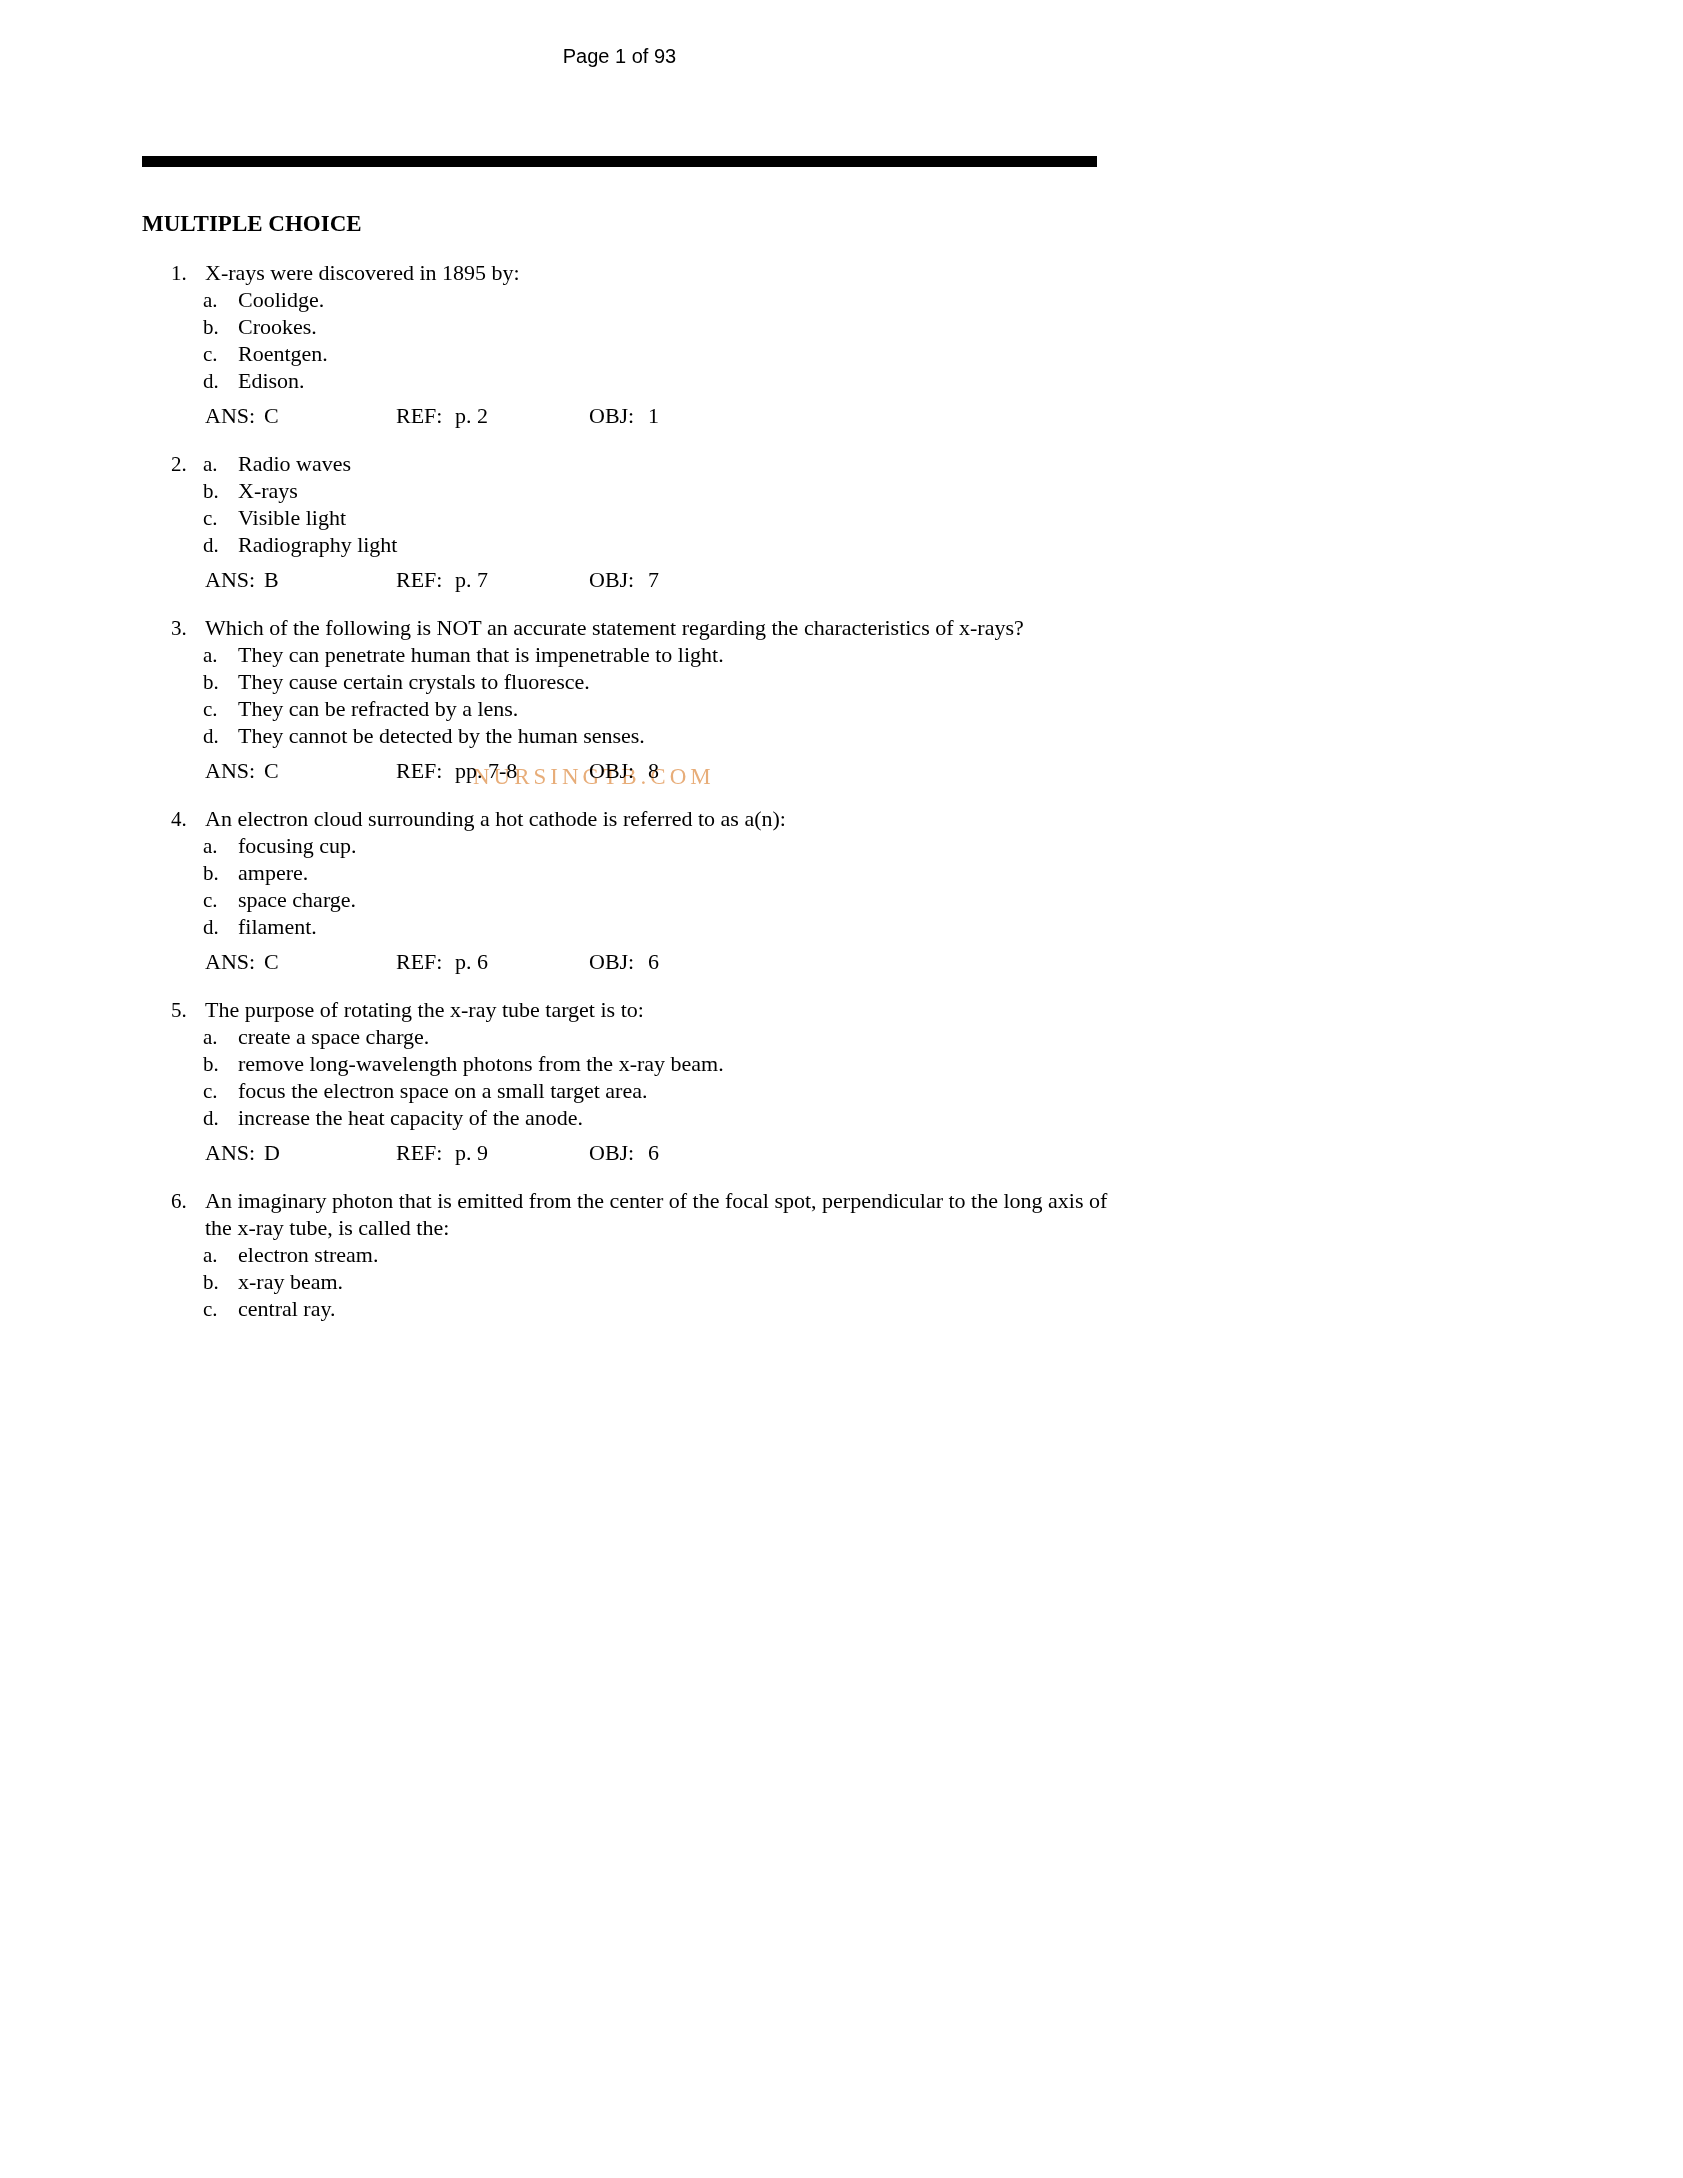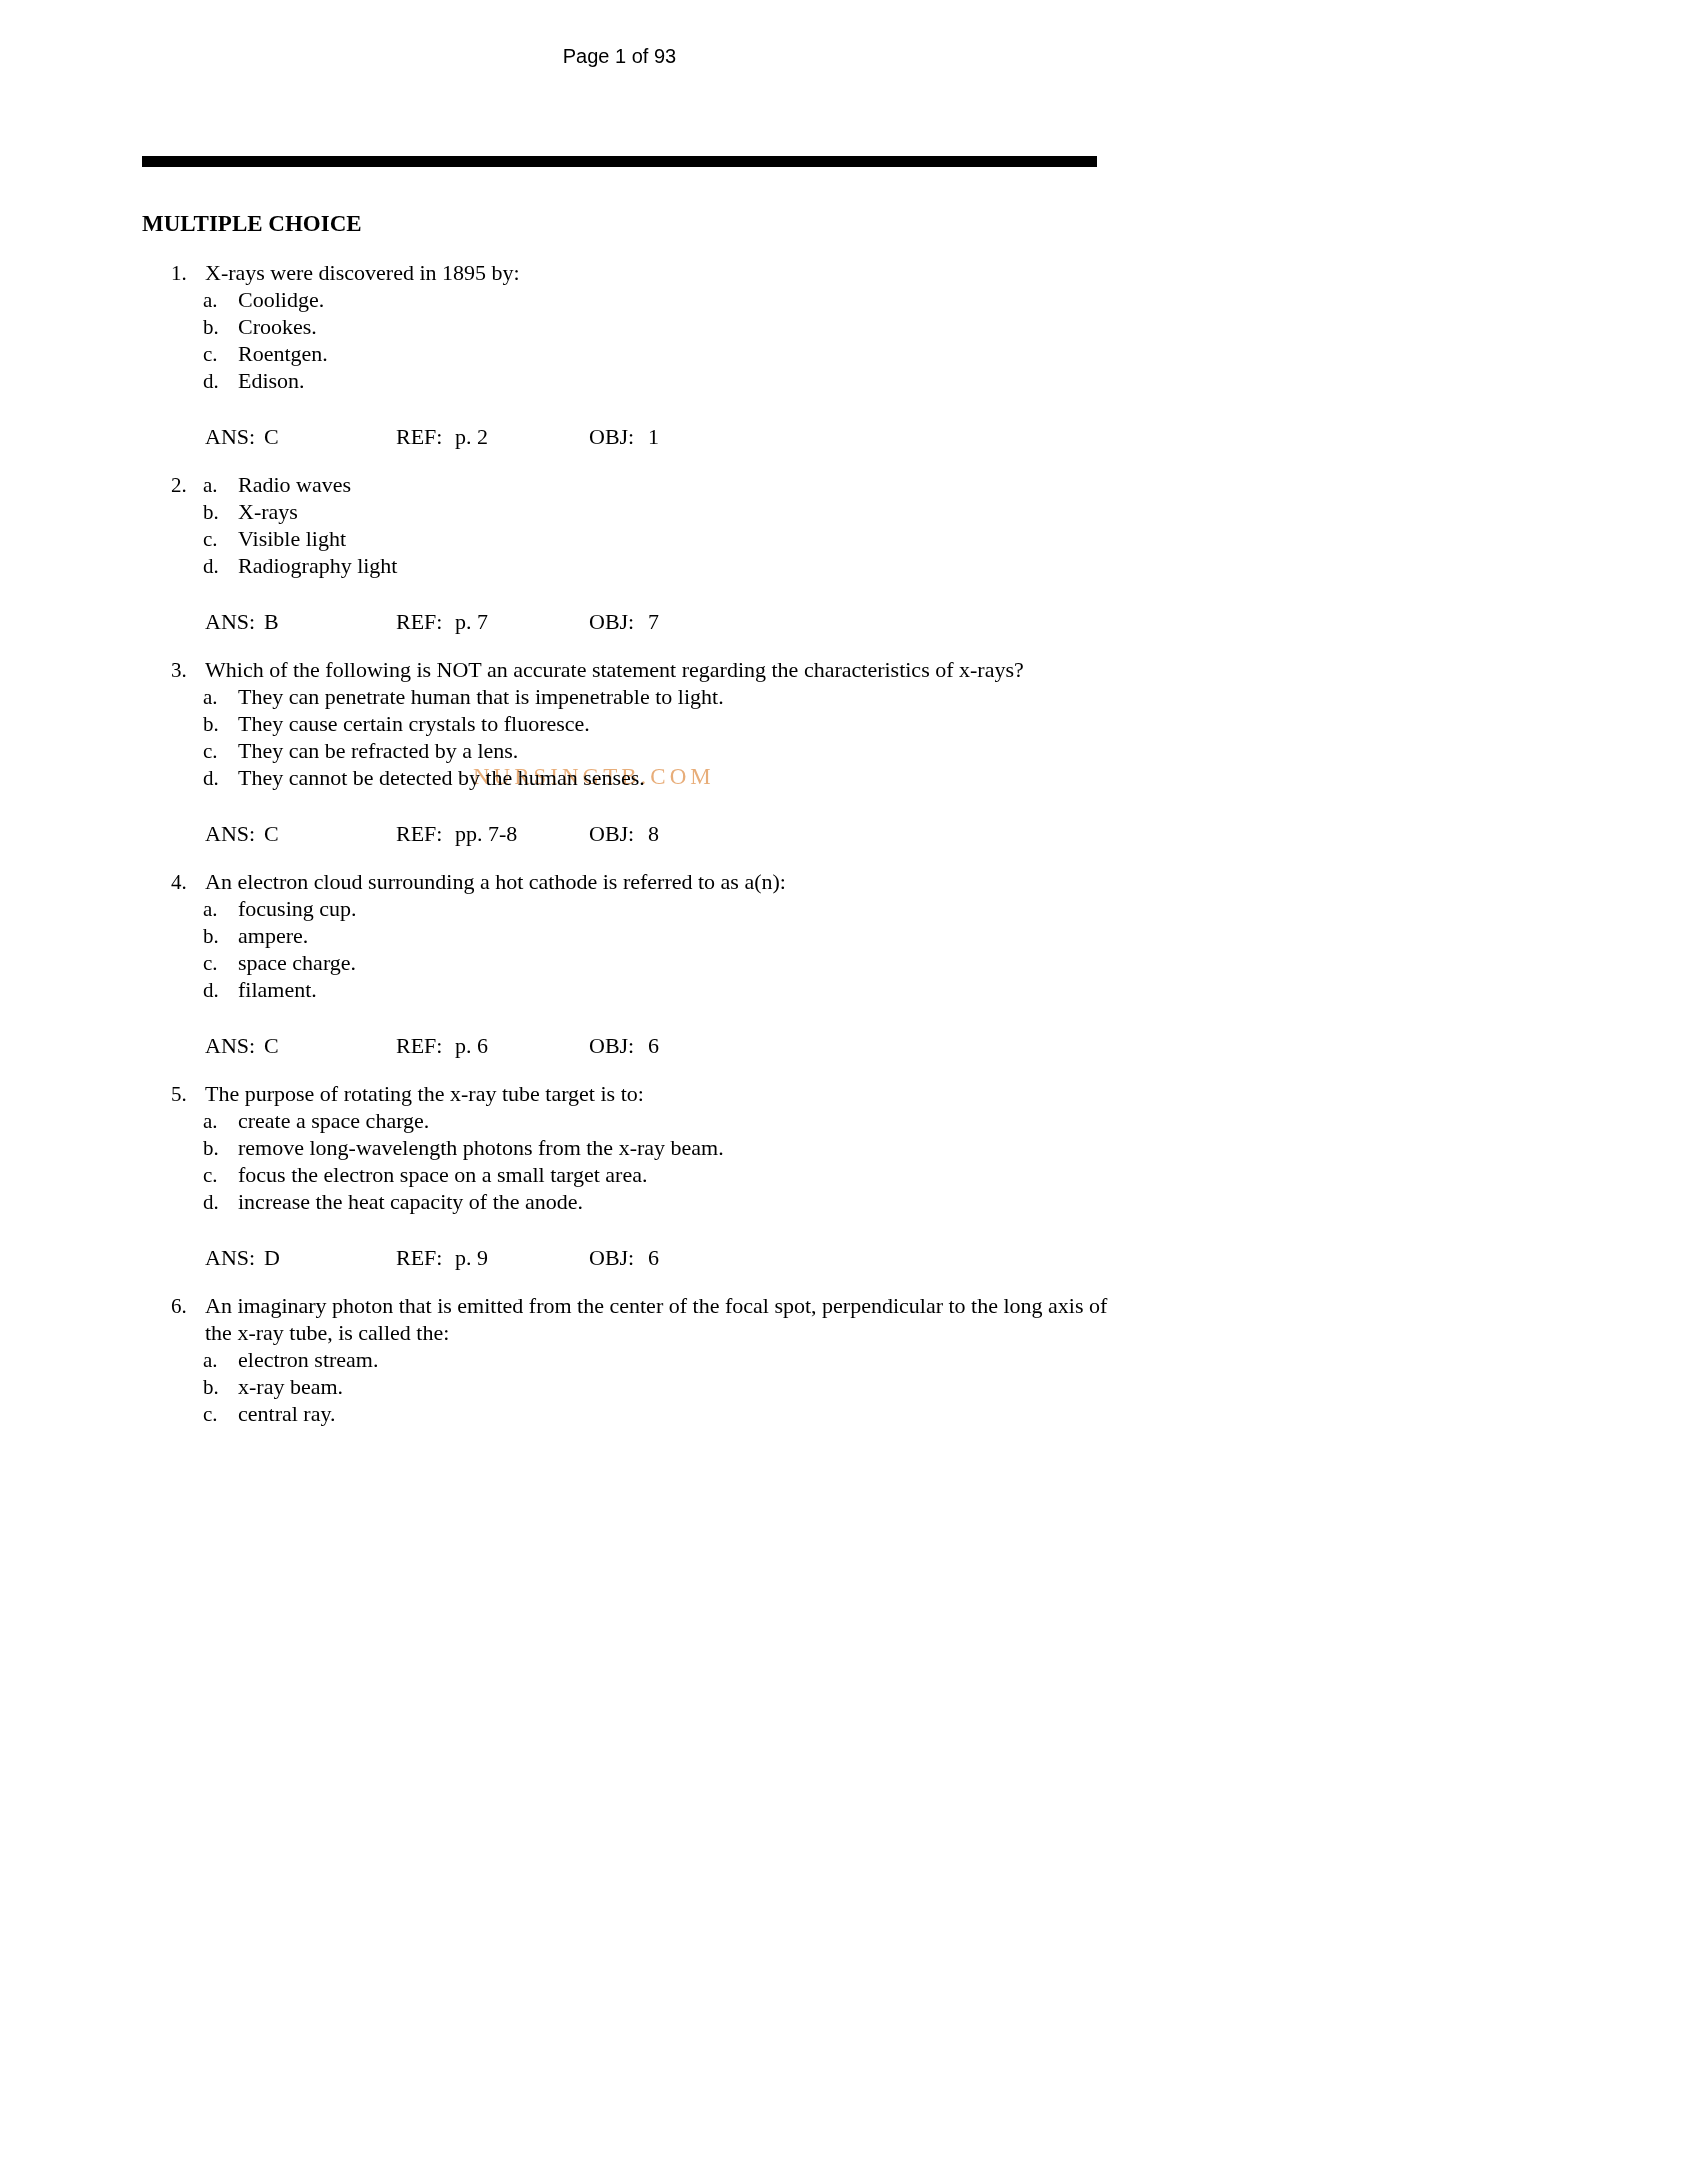--- a/index.html
+++ b/index.html
@@ -72,21 +72,21 @@
     position: relative;
     padding-left: 96px;
   }
   .option-letter {
     position: absolute;
     left: 61px;
     top: 1px;
     font-size: 21px;
   }
   .answer-row {
-    margin-top: 29px;
+    margin-top: 8px;
     margin-bottom: 21px;
     padding-left: 63px;
     display: flex;
   }
   .ans-group { width: 191px; }
   .ref-group { width: 193px; }
   .obj-group { flex: 1; }
   .ans-lab {
     display: inline-block;
     min-width: 59px;

